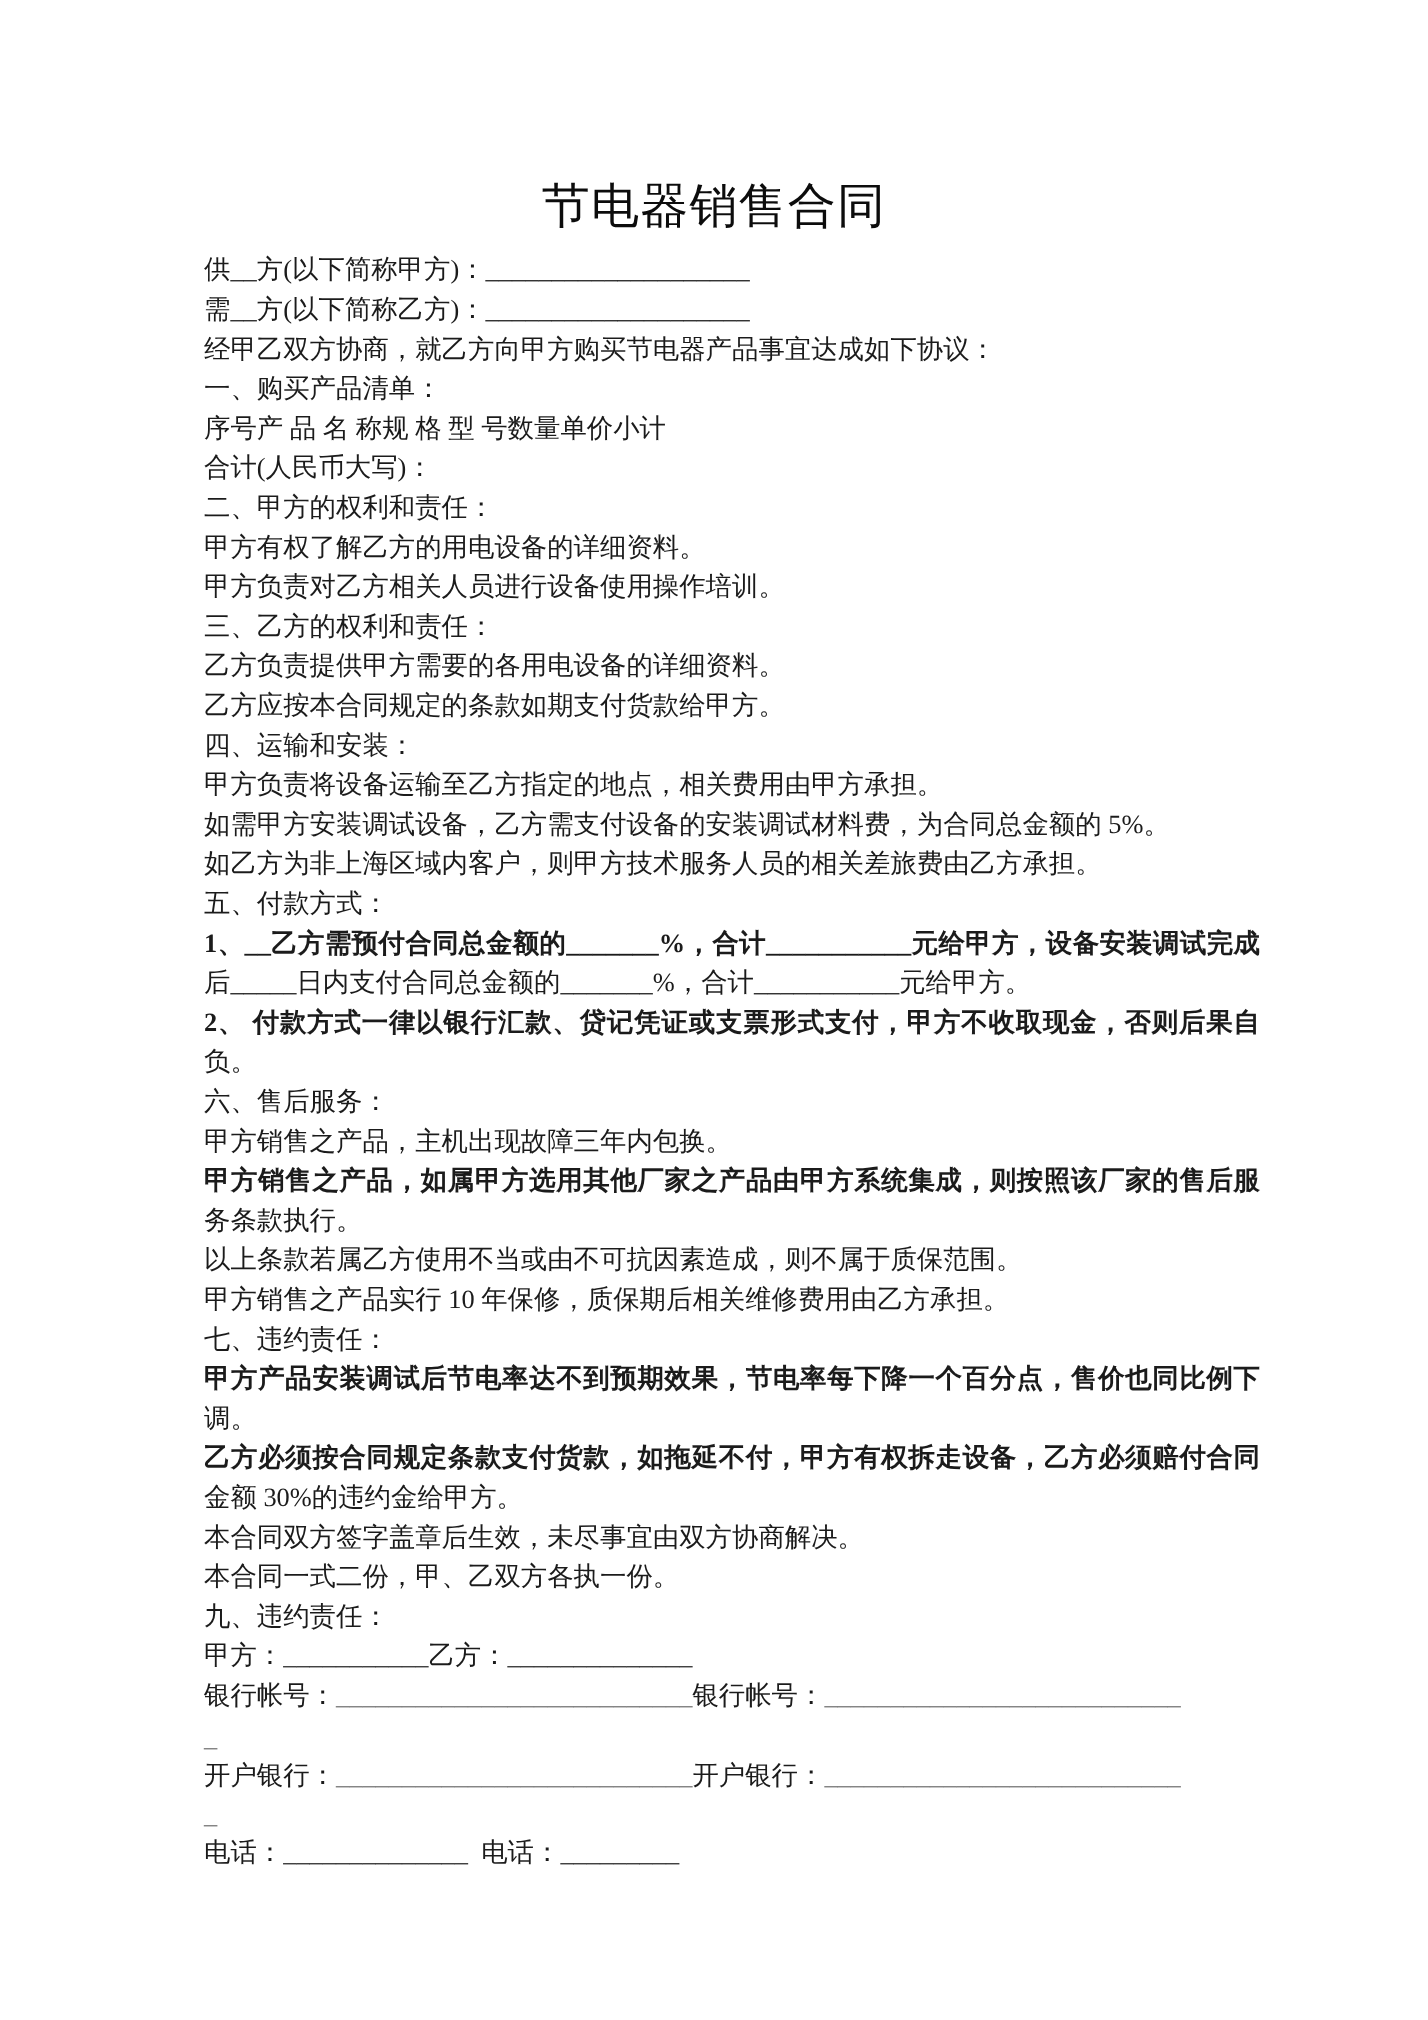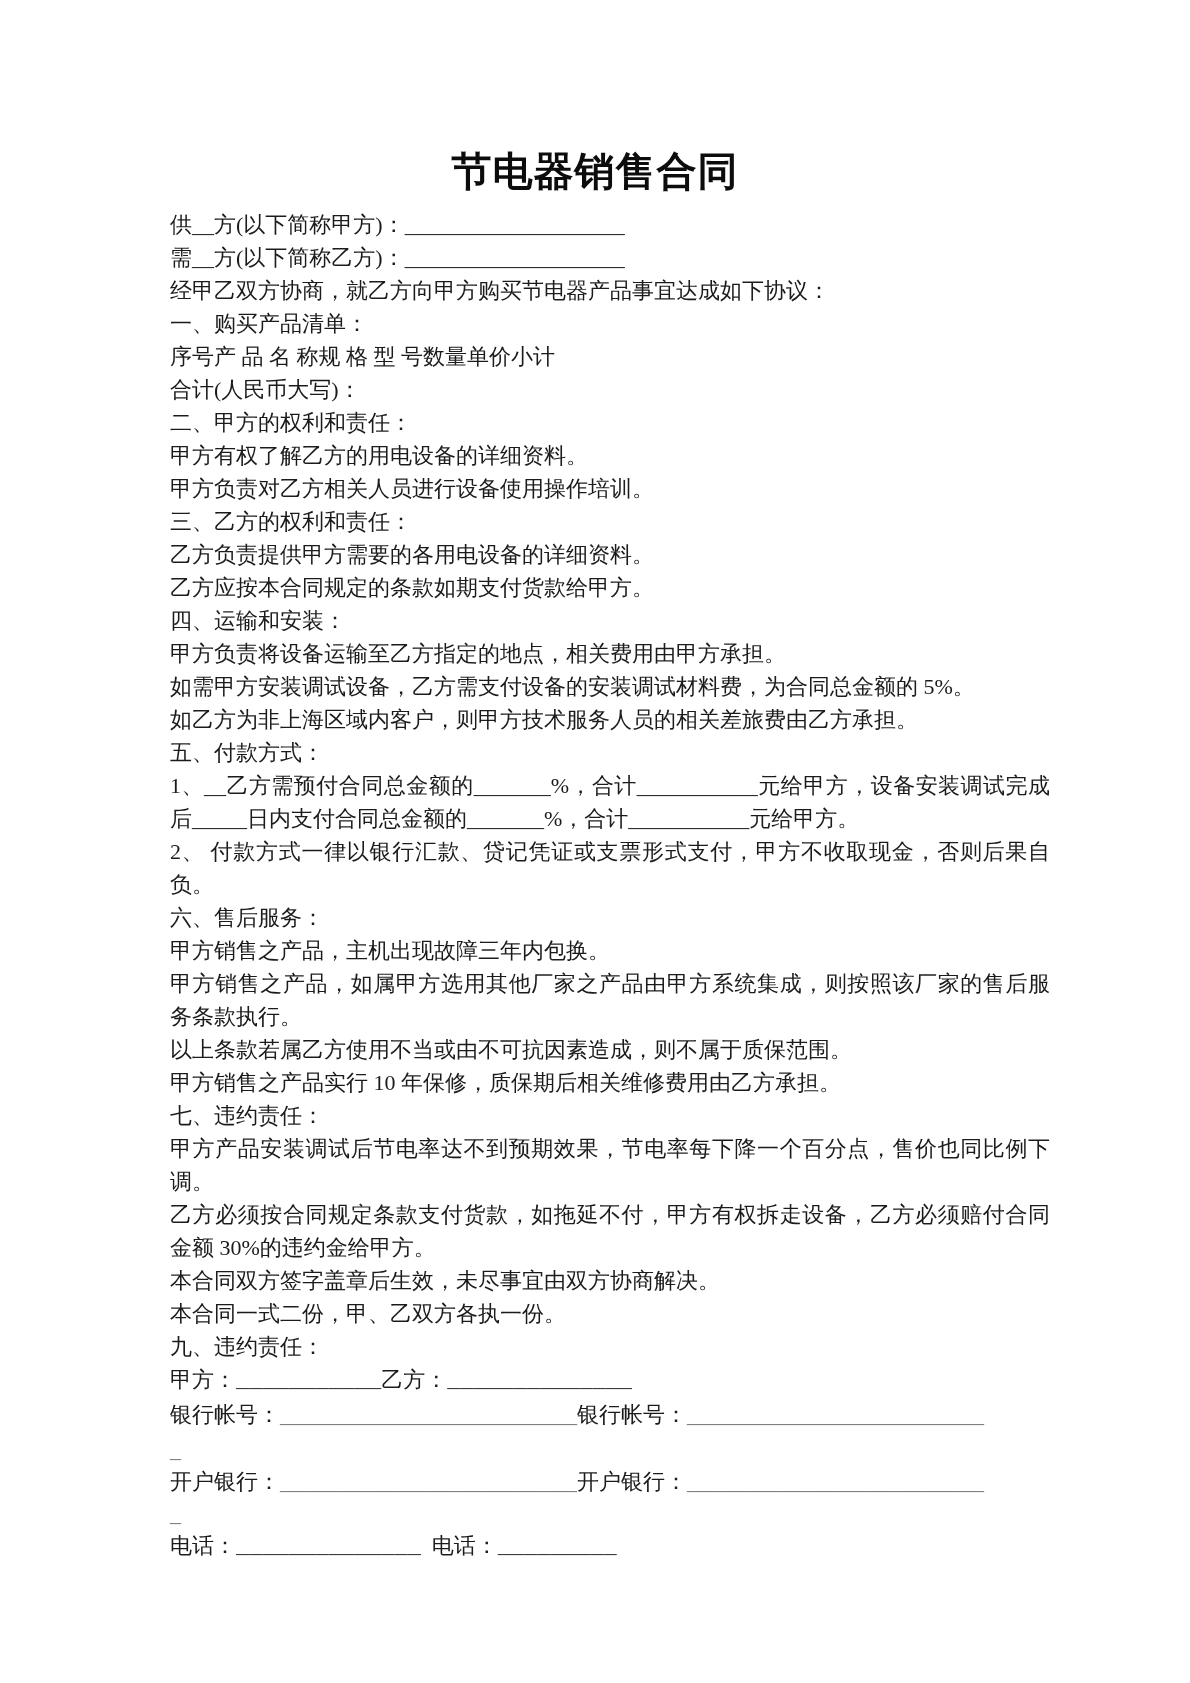--- a/index.html
+++ b/index.html
@@ -15,54 +15,55 @@
     margin: 0 auto;
     background: #ffffff;
     box-sizing: border-box;
     padding: 146px 140px 0 170px;
     font-family: "Liberation Serif", "DejaVu Serif", serif;
     color: #1b1b1b;
     overflow: hidden;
   }
   .doc-title {
     font-size: 40px;
-    font-weight: bold;
+    font-weight: normal;
     line-height: 52px;
     text-align: center;
     margin: 0 0 10px -30px;
     letter-spacing: 1px;
     color: #0c0c0c;
   }
   .doc-body {
     font-size: 22px;
   }
   .line {
     line-height: 33px;
     min-height: 33px;
     white-space: pre-wrap;
   }
   
   .line.j {
     text-align: justify;
     text-align-last: justify;
+    font-weight: bold;
   }
   
   .line.cont {
     line-height: 38px;
     min-height: 38px;
   }
   
   .line.tight {
     line-height: 26px;
     min-height: 26px;
   }
   
   .ug { color: #7a7a7a; text-align: center; }
   
-  .ud { color: #2f2f2f; font-family: Liberation Mono, monospace; }
+  .ud { color: #2f2f2f; }
 </style>
 </head>
 <body>
 
 <div class="page">
   <h1 class="doc-title">节电器销售合同</h1>
   <div class="doc-body" id="doc-body">
       <div class="line"><span>供__方(以下简称甲方)：____________________</span></div>
       <div class="line"><span>需__方(以下简称乙方)：____________________</span></div>
       <div class="line"><span>经甲乙双方协商，就乙方向甲方购买节电器产品事宜达成如下协议：</span></div>

